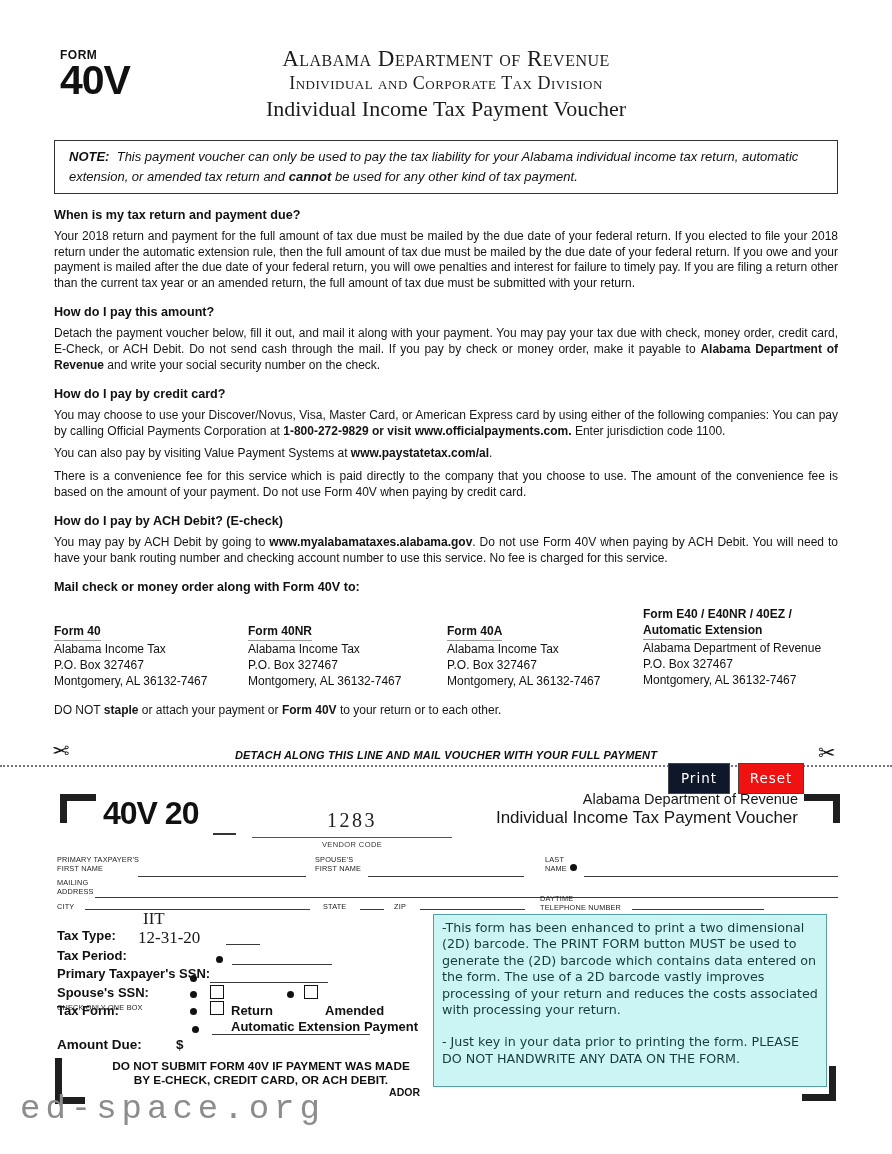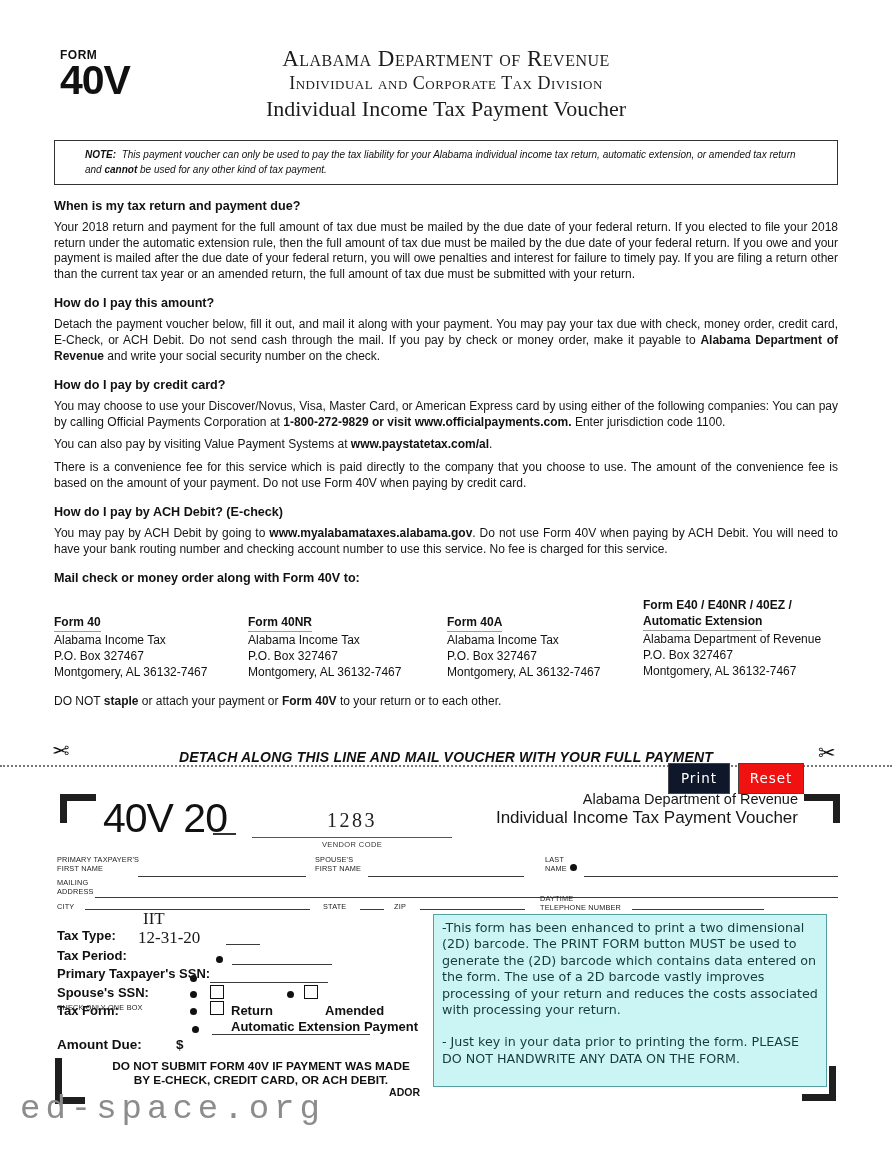--- a/index.html
+++ b/index.html
@@ -17,22 +17,22 @@
   .form-id .form-word { font-size:12px; font-weight:bold; letter-spacing:.5px; }
   .form-id .form-num { font-size:41px; font-weight:bold; line-height:.92; letter-spacing:-1px; }
   .agency-block { width:fit-content; margin:0 auto; text-align:center; }
   .sc { font-family:"Liberation Serif", serif; font-variant:small-caps; color:#1c1c1c; }
   .agency-line { font-size:23px; letter-spacing:.5px; }
   .division-line { font-size:18px; letter-spacing:.5px; margin-top:1px; }
   .doc-title { font-family:"Liberation Serif", serif; font-size:22px; margin-top:2px; color:#1c1c1c; }
 
   
   .note-box {
-    border:1.5px solid #333; margin-top:12px; padding:6px 34px 7px 30px;
-    font-style:italic; font-size:10px; line-height:1.5;
+    border:1.5px solid #333; margin-top:12px; padding:6px 34px 7px 14px;
+    font-style:italic; font-size:13px; line-height:1.5;
   }
   .note-box b { font-weight:bold; }
 
   
   .instr h3 { font-size:12.6px; margin:14px 0 7px 0; color:#111; }
   .instr p { font-size:12px; line-height:15.6px; text-align:justify; margin-bottom:7px; color:#151515; }
   .instr .lnk { font-weight:bold; text-decoration-thickness:1.5px; color:#111; }
   .instr b { font-weight:bold; }
 
   
@@ -41,36 +41,36 @@
   .addr-title { font-weight:bold; display:inline-block; border-bottom:1.5px solid #999; padding-bottom:1px; }
   .addr-col.one-line .t-wrap { margin-top:17px; }
   .addr-t1 { font-weight:bold; }
   .staple-line { font-size:12px; margin-top:14px; }
 
   
   .abs { position:absolute; }
   .scissors { font-size:21px; color:#111; line-height:1; }
   .flip { display:inline-block; transform:scaleX(-1); }
   .detach-text { left:0; right:0; top:749px; text-align:center;
-    font-size:14px; font-weight:bold; font-style:italic; letter-spacing:.2px; }
+    font-size:11px; font-weight:bold; font-style:italic; letter-spacing:.2px; }
   .dotted-line { left:0; right:0; top:765px; border-top:2px dotted #777; }
 
   
   .btn { border:1px solid #444; color:#fff; font-family:"DejaVu Sans", sans-serif;
     font-size:13.5px; letter-spacing:1px; text-align:center; line-height:29px;
     height:31px; cursor:pointer; padding:0; display:block; }
 
   
   .corner-tl { left:60px;  top:794px;  width:36px; height:29px; border-top:7px solid #1f1f1f; border-left:7px solid #1f1f1f; }
   .corner-tr { left:804px; top:794px;  width:36px; height:29px; border-top:7px solid #1f1f1f; border-right:7px solid #1f1f1f; }
   .corner-bl { left:55px;  top:1058px; width:30px; height:46px; border-bottom:7px solid #1f1f1f; border-left:7px solid #1f1f1f; }
   .corner-br { left:802px; top:1066px; width:34px; height:35px; border-bottom:7px solid #1f1f1f; border-right:7px solid #1f1f1f; }
 
   
-  .v-formcode { left:103px; top:795px; font-size:41px; font-weight:normal; letter-spacing:-1px; }
+  .v-formcode { left:103px; top:795px; font-size:32px; font-weight:bold; letter-spacing:-1px; }
   .v-year-line { left:213px; top:833px; width:23px; border-top:2px solid #333; }
   .v-vendor-code { left:252px; top:809px; width:200px; text-align:center;
     font-family:"Liberation Serif", serif; font-size:20px; letter-spacing:2.5px; color:#222; }
   .v-vendor-line { left:252px; top:837px; width:200px; border-top:1.5px solid #555; }
   .v-vendor-label { left:252px; top:840px; width:200px; text-align:center; font-size:7.5px; letter-spacing:.4px; color:#333; }
   .v-head-right { left:440px; top:791px; width:358px; text-align:right; color:#161616; }
   .v-head-right .l1 { font-size:14.5px; }
   .v-head-right .l2 { font-size:17px; margin-top:1px; }
 
   

